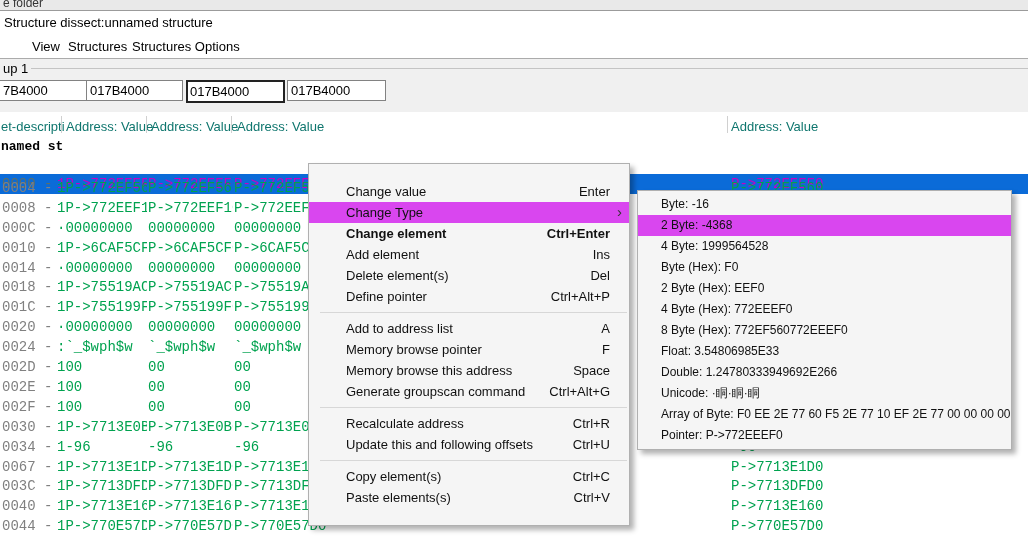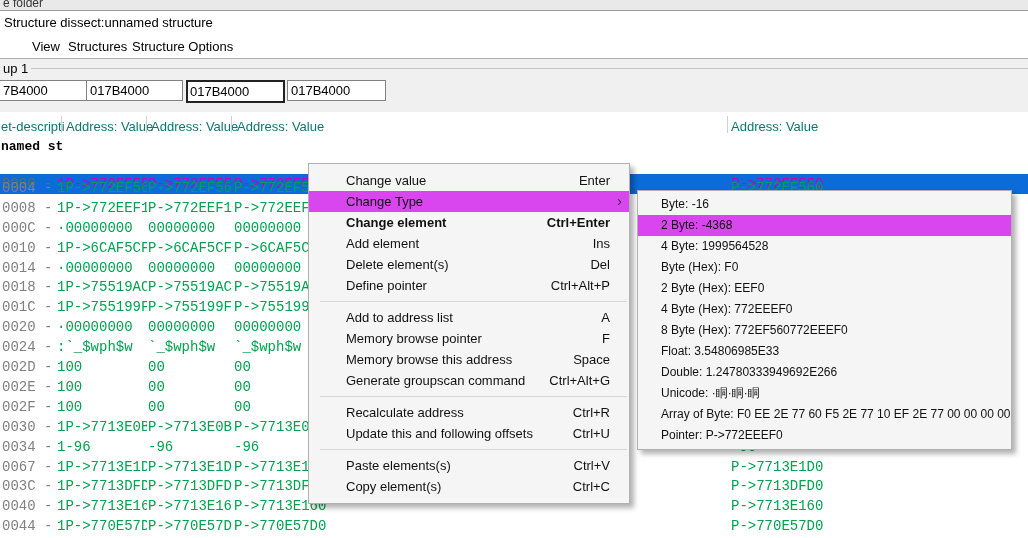--- a/index.html
+++ b/index.html
@@ -42,21 +42,21 @@
   .drow.sel{background:#0B6BD8;}
   .offcell{position:absolute;left:2px;top:0;width:55px;color:#808080;white-space:pre;overflow:hidden;}
   .sel .offcell{color:#5E6E66;}
   .vcell{position:absolute;top:0;overflow:hidden;white-space:pre;color:#00A24F;}
   .sel .vcell{color:#C400C4;}
   .c1{left:57px;width:90px}.c2{left:148px;width:85px}.c3{left:234px;width:496px}.c4{left:731px;width:297px}
 
   
   .menu{position:absolute;background:#F5F5F5;border:1px solid #B0B0B0;
         box-shadow:4px 4px 5px rgba(0,0,0,0.30);font-size:13px;color:#111;}
-  .cmenu{left:308px;top:163px;width:320px;padding:6px 0;z-index:10;}
+  .cmenu{left:308px;top:163px;width:320px;padding:17px 0;z-index:10;}
   .smenu{left:637px;top:190px;width:373px;padding:3px 0;z-index:11;font-size:12px;}
   .mi{position:relative;height:21px;line-height:21px;padding-left:37px;padding-right:28px;white-space:nowrap;overflow:hidden;}
   .smenu .mi{padding-left:23px;padding-right:24px;}
   .mi.hl{background:#d946ef;}
   .mi.bold{font-weight:bold;}
   .sc{position:absolute;right:19px;top:0;}
   .ar{position:absolute;right:7px;top:-1px;font-size:15px;color:#333;}
   .msep{height:1px;background:#D7D7D7;margin:5px 2px 5px 11px;}
 </style>
 </head>
@@ -65,21 +65,21 @@
 <div class="screen">
 
   <div class="bgbar">
     <span class="t">e folder</span>
   </div>
 
   <div class="wtitle">Structure dissect:unnamed structure</div>
 
   <span class="menubar-item mb-view">View</span>
   <span class="menubar-item mb-structures">Structures</span>
-  <span class="menubar-item mb-structopts">Structure Options</span>
+  <span class="menubar-item mb-structopts">Structures Options</span>
   <div class="hline"></div>
 
   <div class="panel">
     <div class="groupline"></div>
     <span class="grouplabel">up 1</span>
     <input class="addr a1" value="7B4000" style="">
     <input class="addr a2" value="017B4000" style="">
     <input class="addr a3" value="017B4000" style="">
     <input class="addr a4" value="017B4000" style="">
   </div>
@@ -248,22 +248,22 @@
       <div class="mi"><span>Define pointer</span><span class="sc">Ctrl+Alt+P</span></div>
       <div class="msep"></div>
       <div class="mi"><span>Add to address list</span><span class="sc">A</span></div>
       <div class="mi"><span>Memory browse pointer</span><span class="sc">F</span></div>
       <div class="mi"><span>Memory browse this address</span><span class="sc">Space</span></div>
       <div class="mi"><span>Generate groupscan command</span><span class="sc">Ctrl+Alt+G</span></div>
       <div class="msep"></div>
       <div class="mi"><span>Recalculate address</span><span class="sc">Ctrl+R</span></div>
       <div class="mi"><span>Update this and following offsets</span><span class="sc">Ctrl+U</span></div>
       <div class="msep"></div>
+      <div class="mi"><span>Copy element(s)</span><span class="sc">Ctrl+C</span></div>
       <div class="mi"><span>Paste elements(s)</span><span class="sc">Ctrl+V</span></div>
-      <div class="mi"><span>Copy element(s)</span><span class="sc">Ctrl+C</span></div>
     </div>
   <div class="menu smenu">
       <div class="mi"><span>Byte: -16</span></div>
       <div class="mi hl"><span>2 Byte: -4368</span></div>
       <div class="mi"><span>4 Byte: 1999564528</span></div>
       <div class="mi"><span>Byte (Hex): F0</span></div>
       <div class="mi"><span>2 Byte (Hex): EEF0</span></div>
       <div class="mi"><span>4 Byte (Hex): 772EEEF0</span></div>
       <div class="mi"><span>8 Byte (Hex): 772EF560772EEEF0</span></div>
       <div class="mi"><span>Float: 3.54806985E33</span></div>

